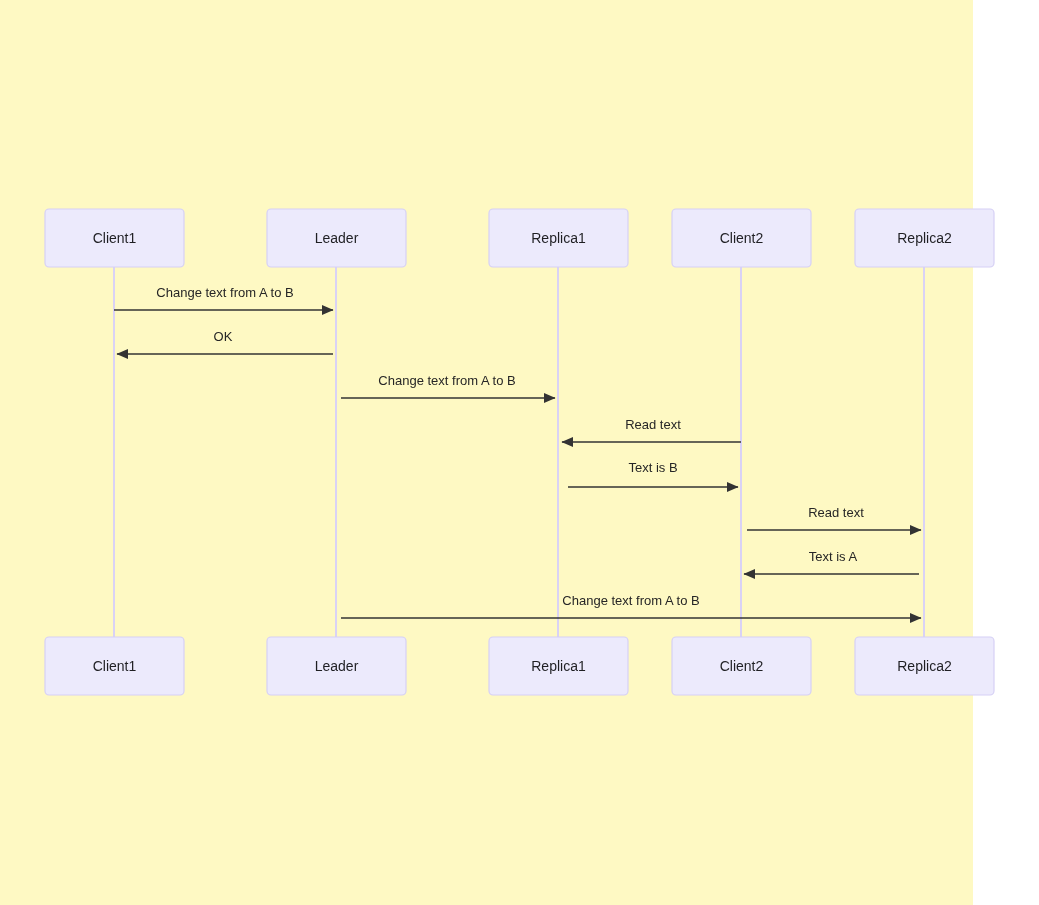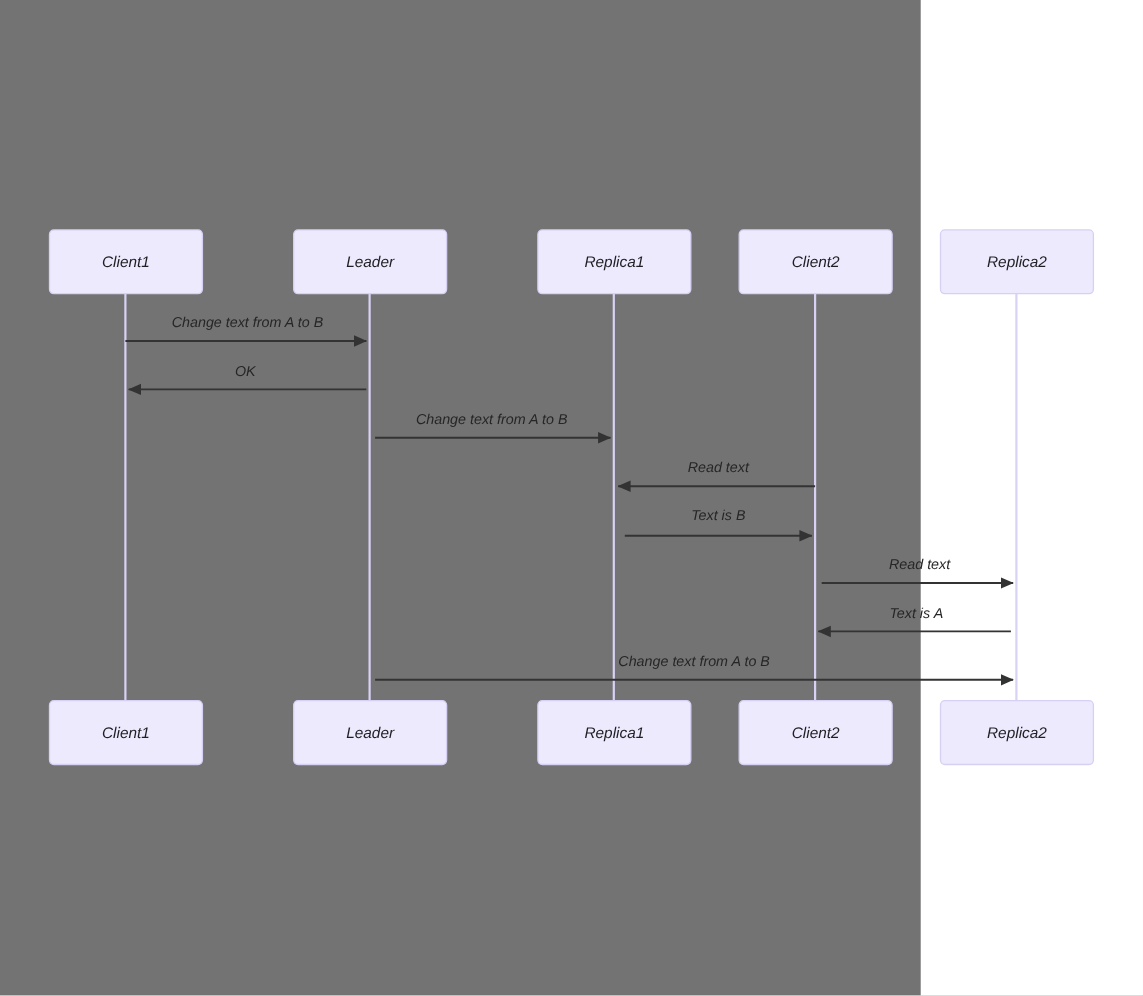--- a/index.html
+++ b/index.html
@@ -9,24 +9,23 @@
     background: #ffffff;
   }
   body {
     width: 1039px;
     height: 905px;
     overflow: hidden;
     font-family: "Liberation Sans", "DejaVu Sans", sans-serif;
   }
   #diagram-root {
     position: relative;
-    width: 837px;
+    width: 973px;
     height: 905px;
-    background: #737373;
-    font-style: italic;
+    background: #fef9c3;
   }
   svg#sequence-svg {
     position: absolute;
     top: 0;
     left: 0;
     width: 1039px;
     height: 905px;
     display: block;
   }
   .actor-box {

